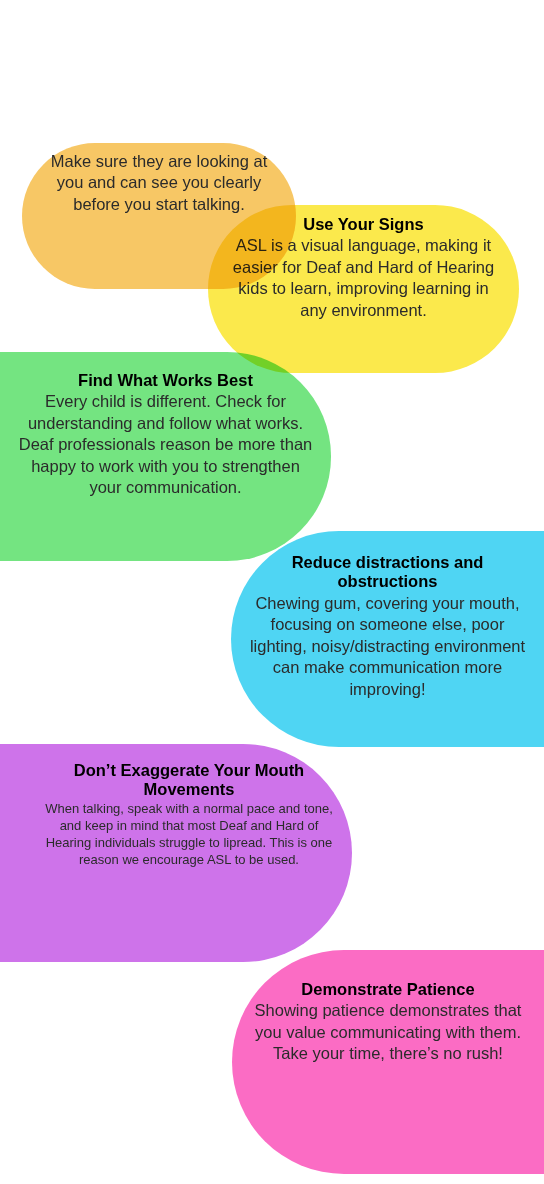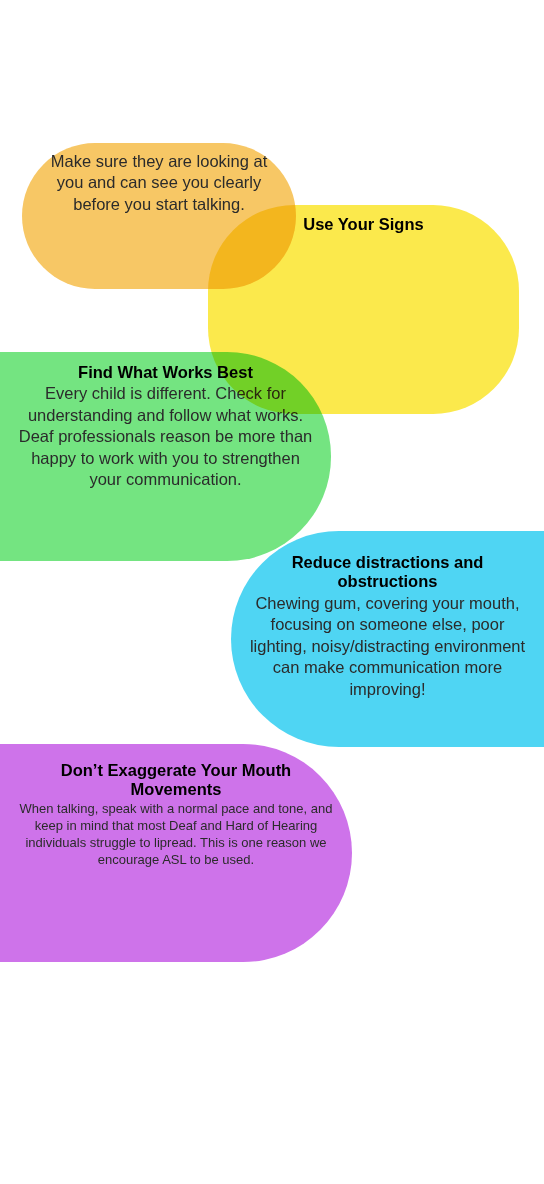--- a/index.html
+++ b/index.html
@@ -83,38 +83,38 @@
   }
   #card-attention .card-body { padding: 8px 14px 0 14px; }
   #card-attention .card-title { font-size: 16.5px; }
   #card-attention .card-text  { font-size: 16.5px; }
 
   
   #card-signs {
     left: 208px;
     top: 205px;
     width: 311px;
-    height: 209px;
+    height: 168px;
     background: #FBE94C;
     border-radius: 86px;
   }
   #card-signs .card-body { padding: 10px 20px 0 20px; }
   #card-signs .card-title { font-size: 16.5px; }
   #card-signs .card-text  { font-size: 16.5px; }
 
   
   #card-works {
     left: 0px;
     top: 352px;
     width: 331px;
     height: 209px;
     background: #74E481;
     border-radius: 0 104px 104px 0;
   }
-  #card-works .card-body { padding: 11px 14px 0 14px; }
+  #card-works .card-body { padding: 19px 14px 0 14px; }
   #card-works .card-title { font-size: 16.5px; }
   #card-works .card-text  { font-size: 16.5px; }
 
   
   #card-reduce {
     left: 231px;
     top: 531px;
     width: 313px;
     height: 216px;
     background: #4FD5F3;
@@ -126,21 +126,21 @@
 
   
   #card-mouth {
     left: 0px;
     top: 744px;
     width: 352px;
     height: 218px;
     background: #CE73EA;
     border-radius: 0 109px 109px 0;
   }
-  #card-mouth .card-body { padding: 17px 14px 0 14px; }
+  #card-mouth .card-body { padding: 17px 14px 0 14px; margin-left: 26px; }
   #card-mouth .card-title { font-size: 16.5px; }
   #card-mouth .card-text  { font-size: 13px; }
 
   
   #card-patience {
     left: 232px;
     top: 950px;
     width: 312px;
     height: 224px;
     background: #FB6CC4;
@@ -158,20 +158,21 @@
 
   <div id="card-attention" class="card" style="background: rgb(247, 199, 101);">
     <div class="card-body">
       <p class="card-text">Make sure they are looking at you and can see you clearly before you start talking.</p>
     </div>
   </div>
 
   <div id="card-signs" class="card" style="background: rgb(251, 233, 76);">
     <div class="card-body">
       <p class="card-title">Use Your Signs</p>
+      <p class="card-text">ASL is a visual language, making it easier for Deaf and Hard of Hearing kids to learn, improving learning in any environment.</p>
     </div>
   </div>
 
   <div id="card-works" class="card" style="background: rgb(116, 228, 129);">
     <div class="card-body">
       <p class="card-title">Find What Works Best</p>
       <p class="card-text">Every child is different. Check for understanding and follow what works. Deaf professionals reason be more than happy to work with you to strengthen your communication.</p>
     </div>
   </div>
 
@@ -182,14 +183,20 @@
     </div>
   </div>
 
   <div id="card-mouth" class="card" style="background: rgb(206, 115, 234);">
     <div class="card-body">
       <p class="card-title">Don’t Exaggerate Your Mouth Movements</p>
       <p class="card-text">When talking, speak with a normal pace and tone, and keep in mind that most Deaf and Hard of Hearing individuals struggle to lipread. This is one reason we encourage ASL to be used.</p>
     </div>
   </div>
 
+  <div id="card-patience" class="card" style="background: rgb(251, 108, 196);">
+    <div class="card-body">
+      <p class="card-title">Demonstrate Patience</p>
+      <p class="card-text">Showing patience demonstrates that you value communicating with them. Take your time, there’s no rush!</p>
+    </div>
+  </div>
 
 </div>
 
 </body></html>

